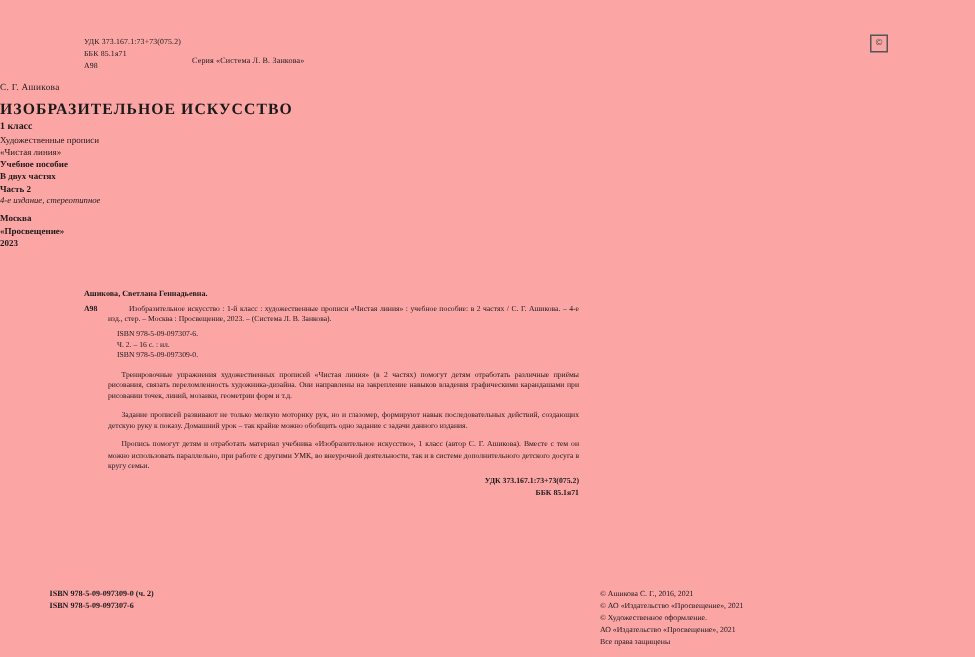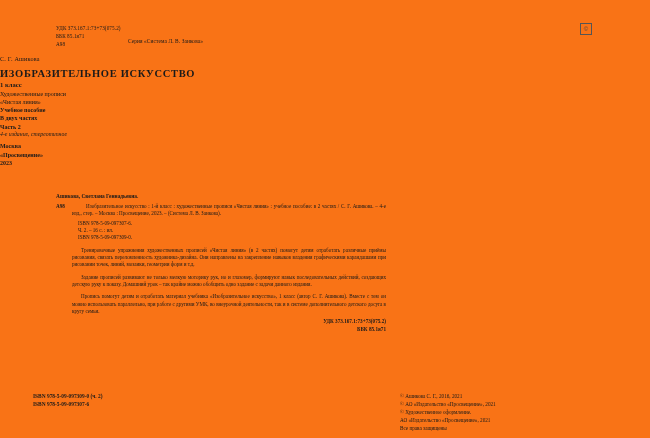--- a/index.html
+++ b/index.html
@@ -11,21 +11,21 @@
     width: 650px;
     height: 438px;
     overflow: hidden;
     font-family: "Liberation Serif", serif;
     color: #1a1a1a;
   }
   .page {
     position: relative;
     width: 650px;
     height: 438px;
-    background: #f97316;
+    background: #fca5a5;
   }
 
   
   .udk-block {
     position: absolute;
     left: 56px;
     top: 24px;
     font-size: 5.2px;
     line-height: 8px;
     letter-spacing: 0.1px;

